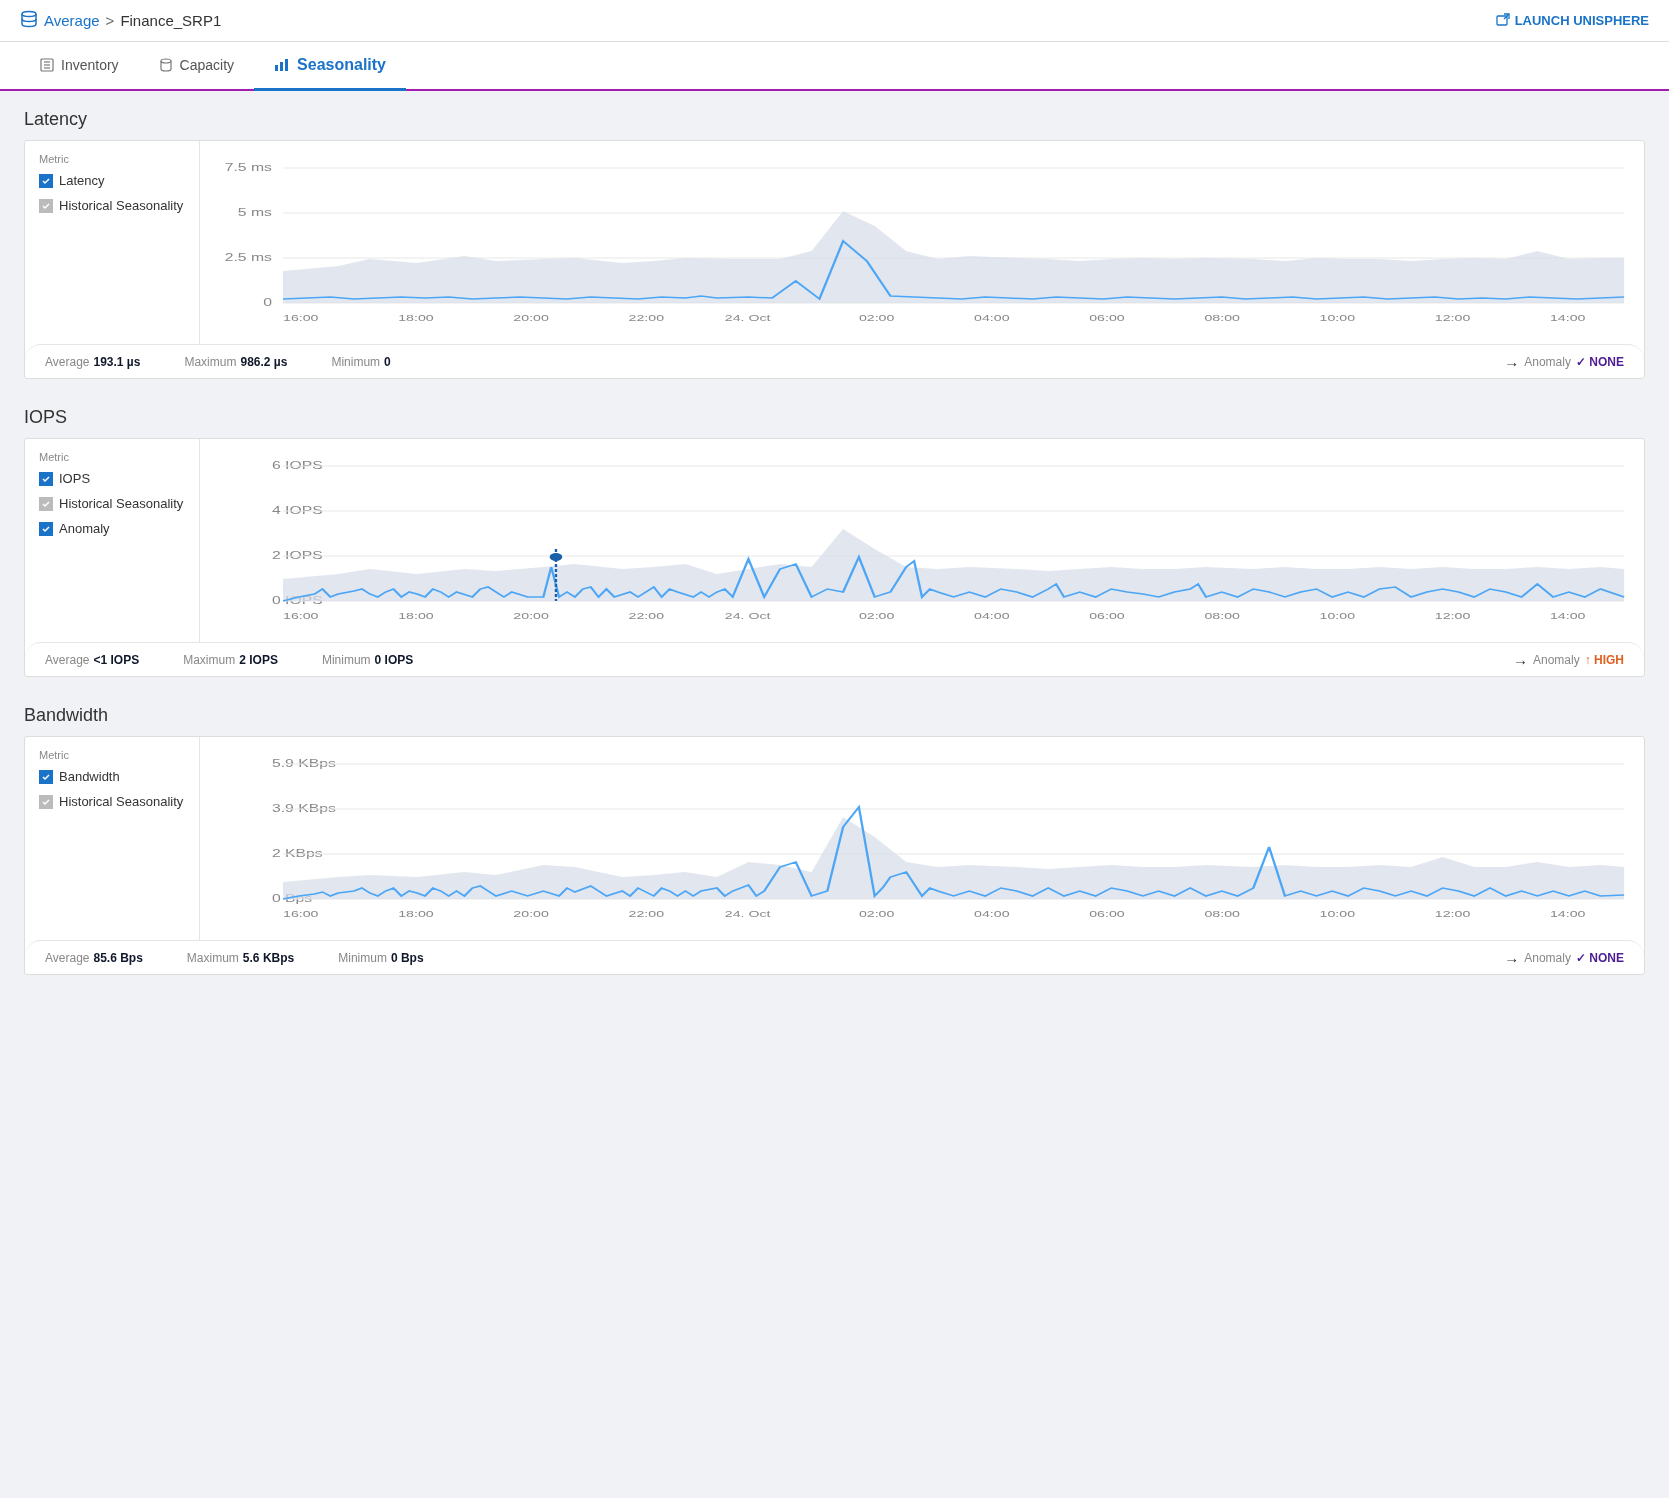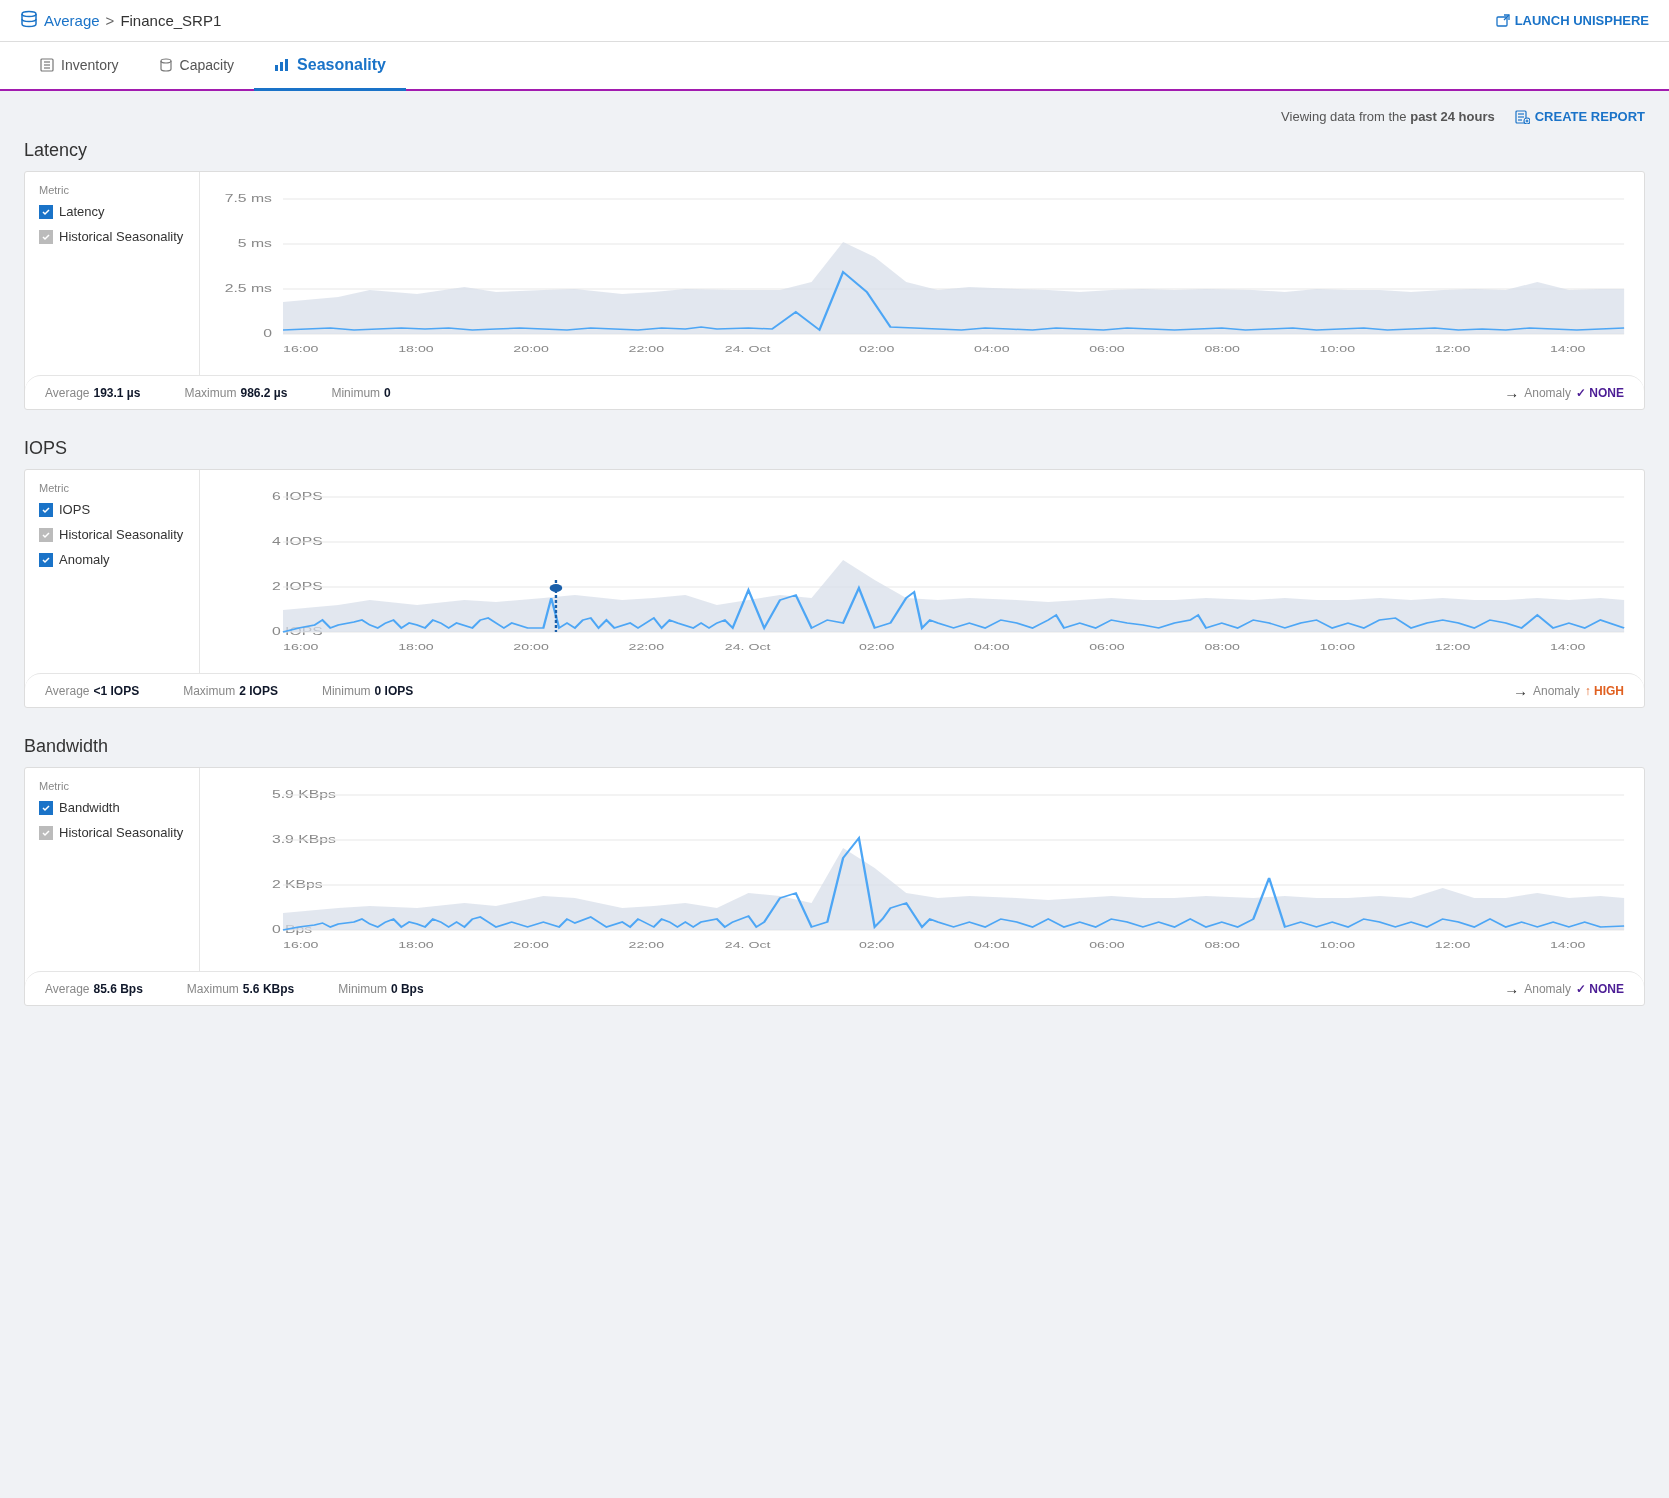--- a/index.html
+++ b/index.html
@@ -15,21 +15,20 @@
     }
     .breadcrumb {
       display: flex;
       align-items: center;
       gap: 6px;
       font-size: 15px;
       color: #1a73c8;
     }
     .launch-btn {
       display: flex;
-      align-items: center;
       gap: 5px;
       color: #1a73c8;
       font-size: 13px;
       cursor: pointer;
       border: none;
       background: none;
       font-weight: bold;
     }
 
     .tabs-bar {
@@ -215,37 +214,20 @@
       <rect x="1" y="7" width="3" height="6" fill="#1a73c8"></rect>
       <rect x="6" y="4" width="3" height="9" fill="#1a73c8"></rect>
       <rect x="11" y="1" width="3" height="12" fill="#1a73c8"></rect>
     </svg>
     <span style="font-size:16px;font-weight:600;color:#1a73c8">Seasonality</span>
   </div>
 </div>
 
 <div class="main-content">
 
-  <div class="toolbar-row">
-    <span style="font-size:13px;color:#555">
-      Viewing data from the <strong>past 24 hours</strong>
-    </span>
-    <button class="create-report-btn">
-      <svg width="15" height="14" viewBox="0 0 15 14" fill="none">
-        <rect x="1" y="1" width="10" height="12" rx="1" stroke="#1a73c8" stroke-width="1.2"></rect>
-        <line x1="3" y1="4" x2="9" y2="4" stroke="#1a73c8" stroke-width="1.2"></line>
-        <line x1="3" y1="7" x2="9" y2="7" stroke="#1a73c8" stroke-width="1.2"></line>
-        <line x1="3" y1="10" x2="7" y2="10" stroke="#1a73c8" stroke-width="1.2"></line>
-        <circle cx="12" cy="11" r="3" fill="white" stroke="#1a73c8" stroke-width="1.2"></circle>
-        <line x1="12" y1="9.5" x2="12" y2="12.5" stroke="#1a73c8" stroke-width="1.2"></line>
-        <line x1="10.5" y1="11" x2="13.5" y2="11" stroke="#1a73c8" stroke-width="1.2"></line>
-      </svg>
-      <span>CREATE REPORT</span>
-    </button>
-  </div>
 
   <div class="section">
     <div class="section-title">Latency</div>
     <div class="chart-card">
       <div class="chart-card-inner">
         <div class="metrics-panel">
           <div class="metrics-label">Metric</div>
           <div class="metric-item">
             <div class="checkbox checked-blue">
               <svg width="10" height="10" viewBox="0 0 10 10">

